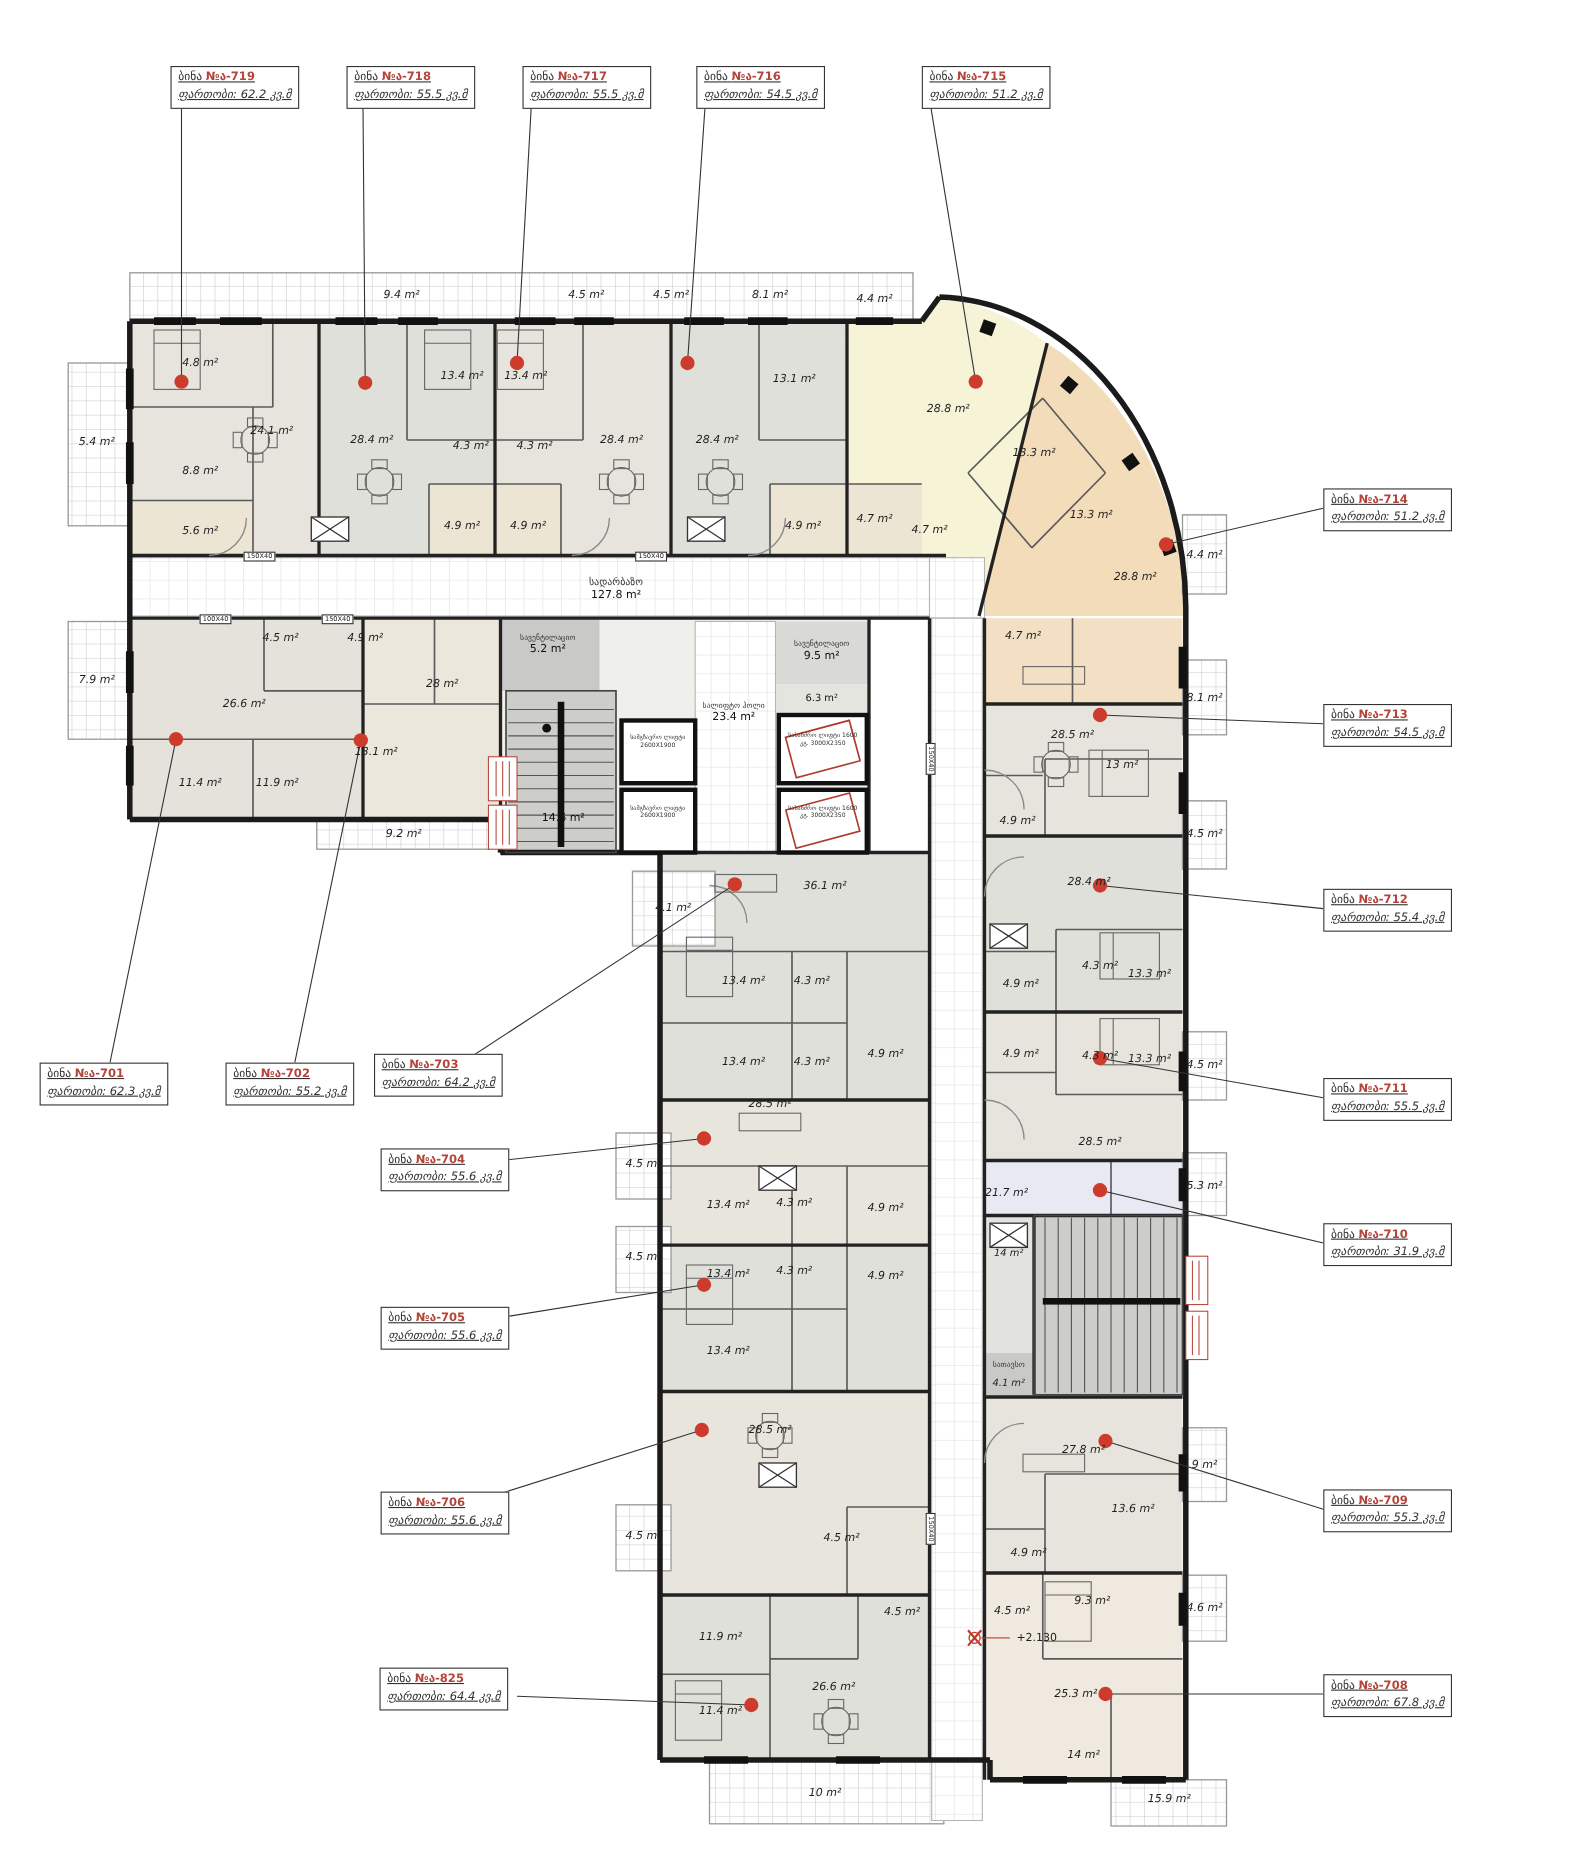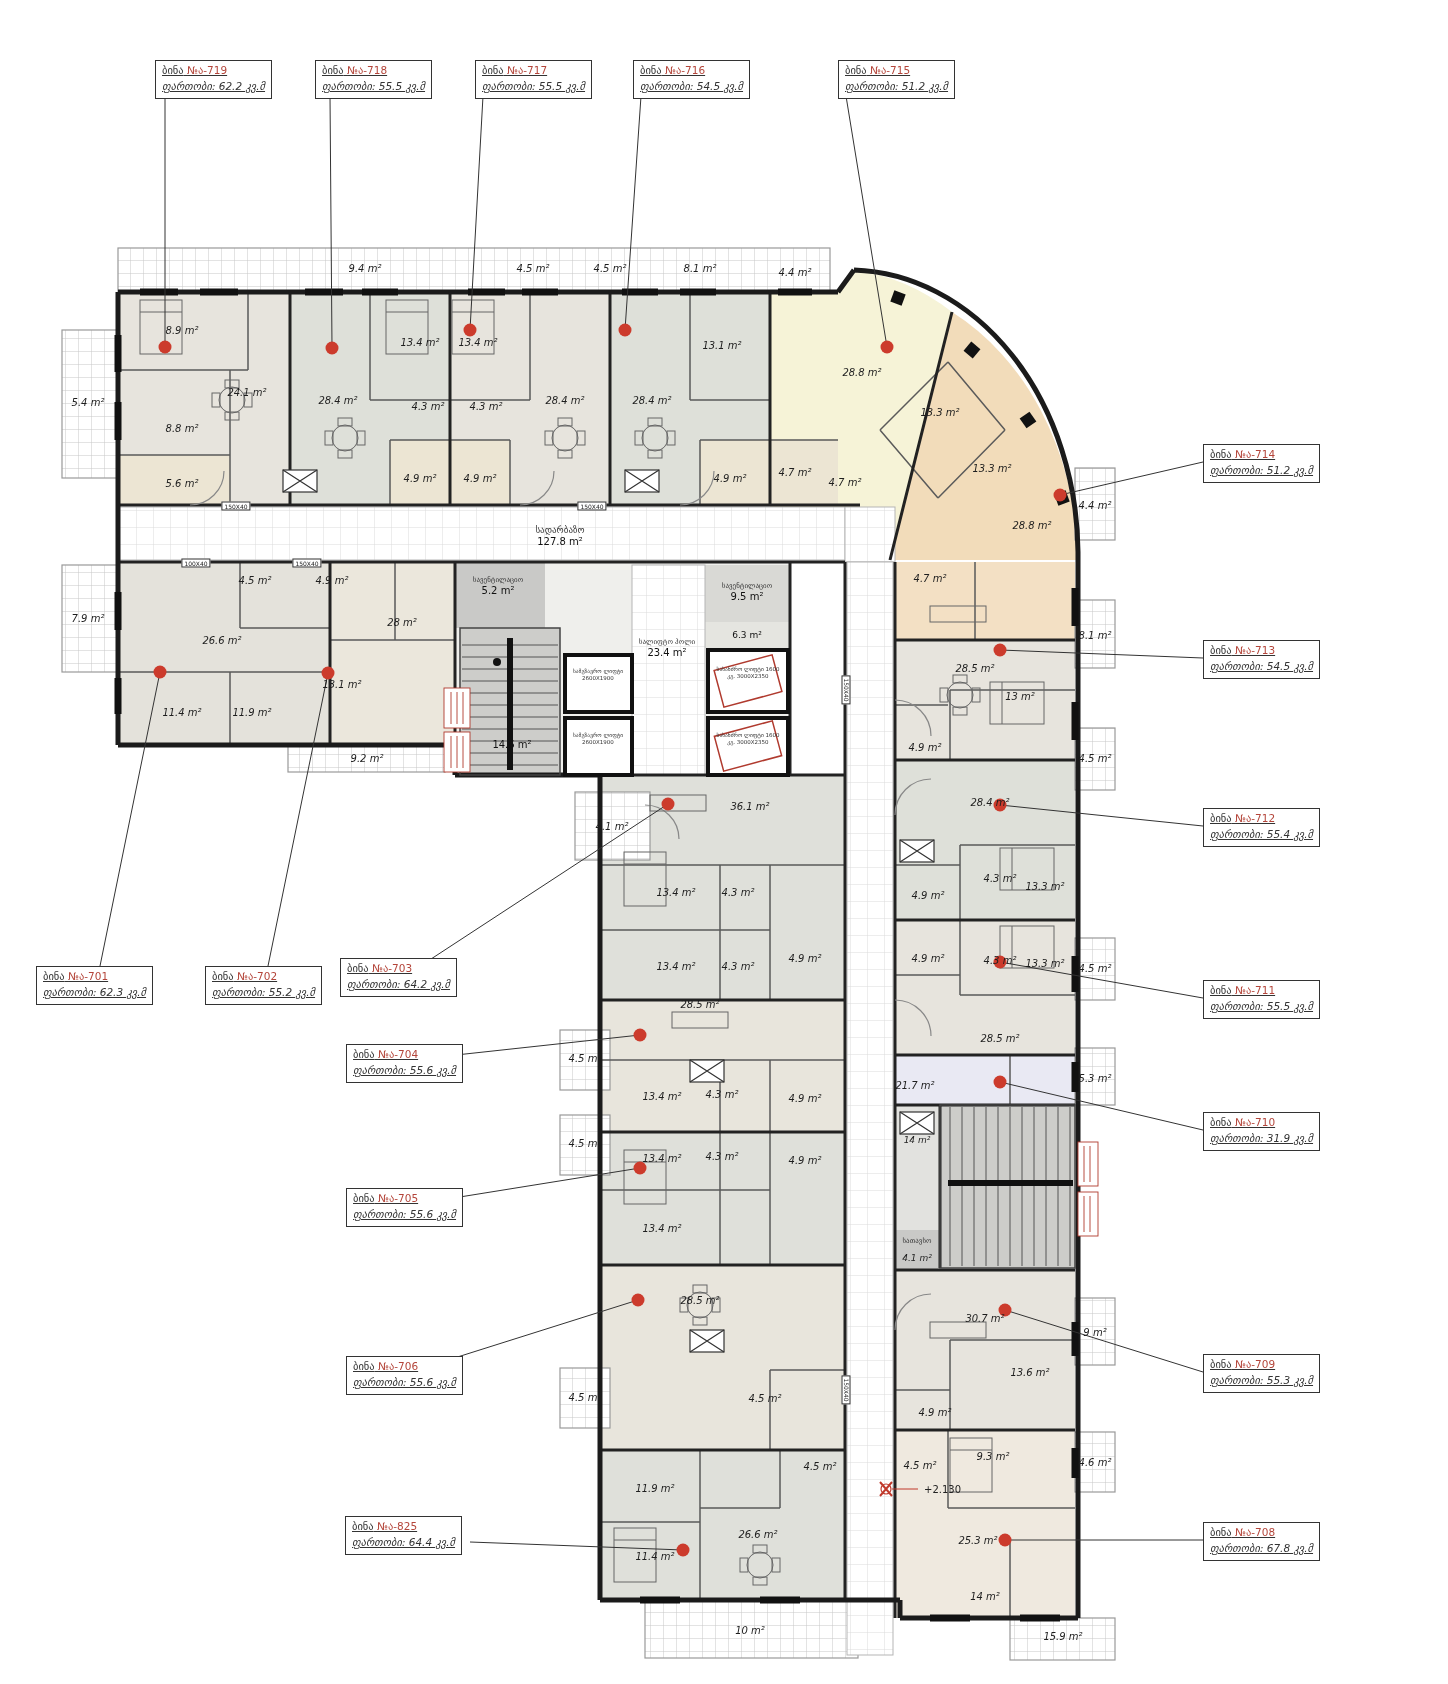--- a/index.html
+++ b/index.html
@@ -4,21 +4,21 @@
 <style>
   html,body{margin:0;padding:0;background:#fff;font-family:"DejaVu Sans",sans-serif;}
   .plan{position:relative;width:1448px;height:1684px;background:#fff;overflow:hidden;}
   svg{position:absolute;left:0;top:0;}
   .rm{position:absolute;transform:translate(-50%,-50%);font-size:10px;color:#1e1e1e;white-space:nowrap;z-index:4;}
   .cl{position:absolute;transform:translate(-50%,-50%);text-align:center;color:#333;z-index:4;white-space:nowrap;}
   .cl .nm{font-size:7px;display:block;line-height:1.1;}
   .cl .ar{font-size:10px;display:block;color:#111;}
   .co{position:absolute;background:#fff;border:1.2px solid #333;padding:2px 6px 3px 6px;font-size:10.5px;line-height:1.5;z-index:6;white-space:nowrap;}
   .co .l1{text-decoration:underline;color:#333;}
-  .co .l1 .no{color:#b4453a;}
+  .co .l1 .no{color:#b4453a;font-weight:bold;}
   .co .l2{text-decoration:underline;color:#333;font-style:italic;}
   .tg{position:absolute;transform:translate(-50%,-50%);font-size:6px;color:#222;background:#fff;border:0.8px solid #333;padding:0 2px;z-index:5;white-space:nowrap;}
   .tgv{position:absolute;transform:translate(-50%,-50%) rotate(90deg);font-size:6px;color:#222;background:#fff;border:0.8px solid #333;padding:0 2px;z-index:5;white-space:nowrap;}
   .lift-label{position:absolute;font-size:5.5px;line-height:1.25;color:#333;text-align:center;z-index:4;}
   .lvl{position:absolute;transform:translate(0,-50%);font-size:10px;color:#222;z-index:5;}
 </style>
 </head>
 <body>
 
 <div class="plan">
@@ -410,21 +410,21 @@
       <div class="l1"><span class="w">ბინა</span> <span class="no">№ა-825</span></div>
       <div class="l2">ფართობი: 64.4 კვ.მ</div>
     </div>
 
 <i class="rm" style="left:365px;top:268px">9.4 m²</i>
 <i class="rm" style="left:533px;top:268px">4.5 m²</i>
 <i class="rm" style="left:610px;top:268px">4.5 m²</i>
 <i class="rm" style="left:700px;top:268px">8.1 m²</i>
 <i class="rm" style="left:795px;top:272px">4.4 m²</i>
 <i class="rm" style="left:88px;top:402px">5.4 m²</i>
-<i class="rm" style="left:182px;top:330px">8.9 m²</i>
+<i class="rm" style="left:182px;top:330px">4.8 m²</i>
 <i class="rm" style="left:247px;top:392px">24.1 m²</i>
 <i class="rm" style="left:182px;top:428px">8.8 m²</i>
 <i class="rm" style="left:182px;top:483px">5.6 m²</i>
 <i class="rm" style="left:420px;top:342px">13.4 m²</i>
 <i class="rm" style="left:338px;top:400px">28.4 m²</i>
 <i class="rm" style="left:428px;top:406px">4.3 m²</i>
 <i class="rm" style="left:420px;top:478px">4.9 m²</i>
 <i class="rm" style="left:478px;top:342px">13.4 m²</i>
 <i class="rm" style="left:565px;top:400px">28.4 m²</i>
 <i class="rm" style="left:486px;top:406px">4.3 m²</i>
@@ -451,21 +451,21 @@
 <i class="rm" style="left:928px;top:895px">4.9 m²</i>
 <i class="rm" style="left:928px;top:958px">4.9 m²</i>
 <i class="rm" style="left:1000px;top:960px">4.3 m²</i>
 <i class="rm" style="left:1045px;top:963px">13.3 m²</i>
 <i class="rm" style="left:1000px;top:1038px">28.5 m²</i>
 <i class="rm" style="left:1095px;top:968px">4.5 m²</i>
 <i class="rm" style="left:915px;top:1085px">21.7 m²</i>
 <i class="rm" style="left:1095px;top:1078px">5.3 m²</i>
 <i class="rm" style="left:917px;top:1140px;font-size:9px">14 m²</i>
 <i class="rm" style="left:917px;top:1258px;font-size:9px">4.1 m²</i>
-<i class="rm" style="left:985px;top:1318px">30.7 m²</i>
+<i class="rm" style="left:985px;top:1318px">27.8 m²</i>
 <i class="rm" style="left:1030px;top:1372px">13.6 m²</i>
 <i class="rm" style="left:935px;top:1412px">4.9 m²</i>
 <i class="rm" style="left:920px;top:1465px">4.5 m²</i>
 <i class="rm" style="left:1095px;top:1332px">9 m²</i>
 <i class="rm" style="left:993px;top:1456px">9.3 m²</i>
 <i class="rm" style="left:978px;top:1540px">25.3 m²</i>
 <i class="rm" style="left:985px;top:1596px">14 m²</i>
 <i class="rm" style="left:1095px;top:1462px">4.6 m²</i>
 <i class="rm" style="left:1063px;top:1636px">15.9 m²</i>
 <i class="rm" style="left:88px;top:618px">7.9 m²</i>

